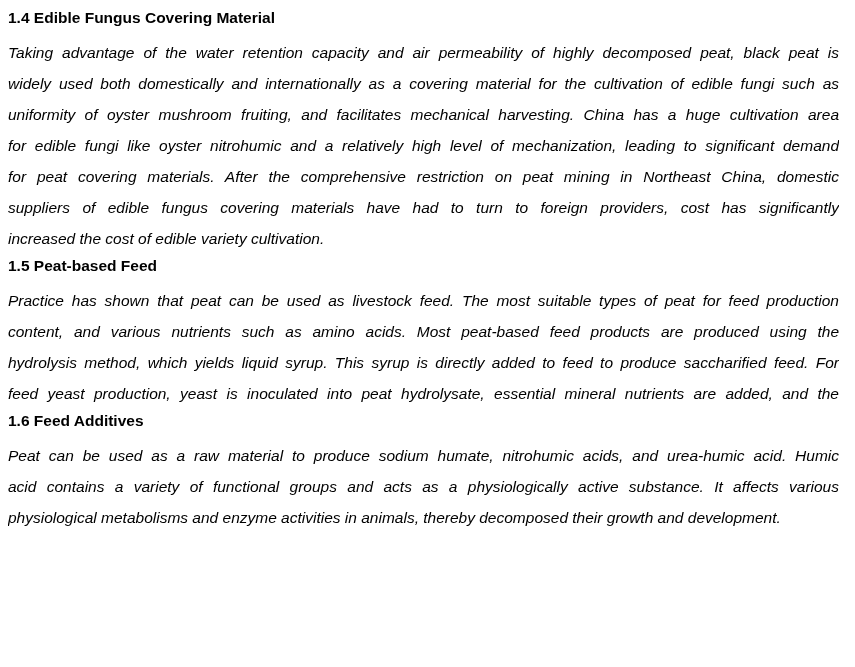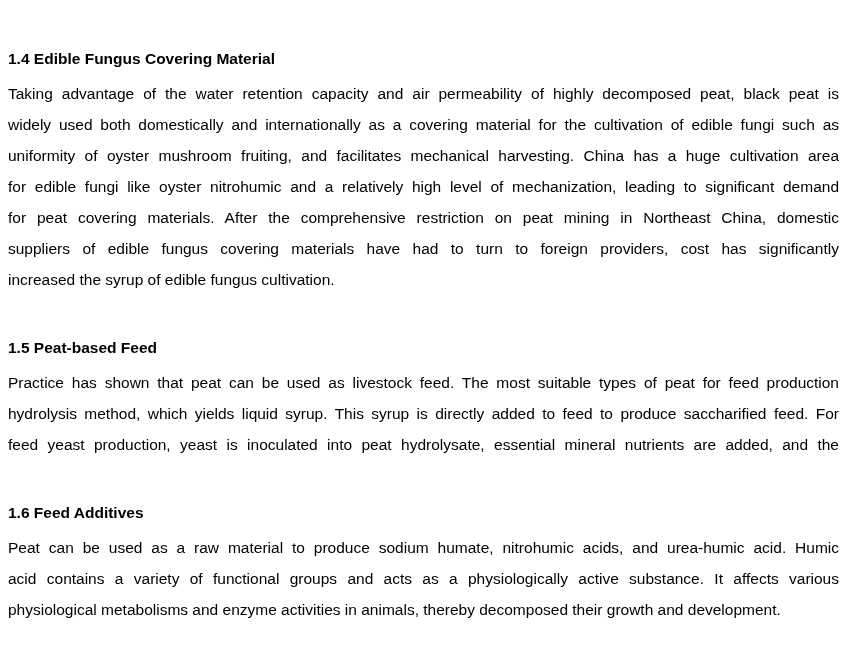--- a/index.html
+++ b/index.html
@@ -9,57 +9,58 @@
     padding: 6px 16px 0 8px;
     font-family: "Liberation Sans", "DejaVu Sans", sans-serif;
     color: #000000;
     font-size: 15.5px;
   }
   .heading {
     font-weight: bold;
     height: 31px;
     line-height: 24px;
     white-space: nowrap;
-    margin-top: 41px;
   }
   .para .line {
     display: block;
     height: 31px;
     line-height: 31px;
     text-align: justify;
     text-align-last: justify;
     white-space: nowrap;
+    font-style: italic;
   }
   .para .line.last {
     text-align-last: left;
   }
   .line-wrap { width: 831px; overflow: hidden; }
 </style>
 </head>
 <body>
 
 <div class="page">
 
   <div>
     <div class="heading">1.4 Edible Fungus Covering Material</div>
     <div class="para line-wrap">
       <span class="line">Taking advantage of the water retention capacity and air permeability of highly decomposed peat, black peat is</span>
       <span class="line">widely used both domestically and internationally as a covering material for the cultivation of edible fungi such as</span>
       <span class="line">uniformity of oyster mushroom fruiting, and facilitates mechanical harvesting. China has a huge cultivation area</span>
       <span class="line">for edible fungi like oyster nitrohumic and a relatively high level of mechanization, leading to significant demand</span>
       <span class="line">for peat covering materials. After the comprehensive restriction on peat mining in Northeast China, domestic</span>
       <span class="line">suppliers of edible fungus covering materials have had to turn to foreign providers, cost has significantly</span>
-      <span class="line last">increased the syrup of edible fungus cultivation.</span>
+      <span class="line last">increased the cost of edible variety cultivation.</span>
     </div>
   </div>
 
   <div>
     <div class="heading">1.5 Peat-based Feed</div>
     <div class="para line-wrap">
       <span class="line">Practice has shown that peat can be used as livestock feed. The most suitable types of peat for feed production</span>
+      <span class="line">content, and various nutrients such as amino acids. Most peat-based feed products are produced using the</span>
       <span class="line">hydrolysis method, which yields liquid syrup. This syrup is directly added to feed to produce saccharified feed. For</span>
       <span class="line">feed yeast production, yeast is inoculated into peat hydrolysate, essential mineral nutrients are added, and the</span>
     </div>
   </div>
 
   <div>
     <div class="heading">1.6 Feed Additives</div>
     <div class="para line-wrap">
       <span class="line">Peat can be used as a raw material to produce sodium humate, nitrohumic acids, and urea-humic acid. Humic</span>
       <span class="line">acid contains a variety of functional groups and acts as a physiologically active substance. It affects various</span>

